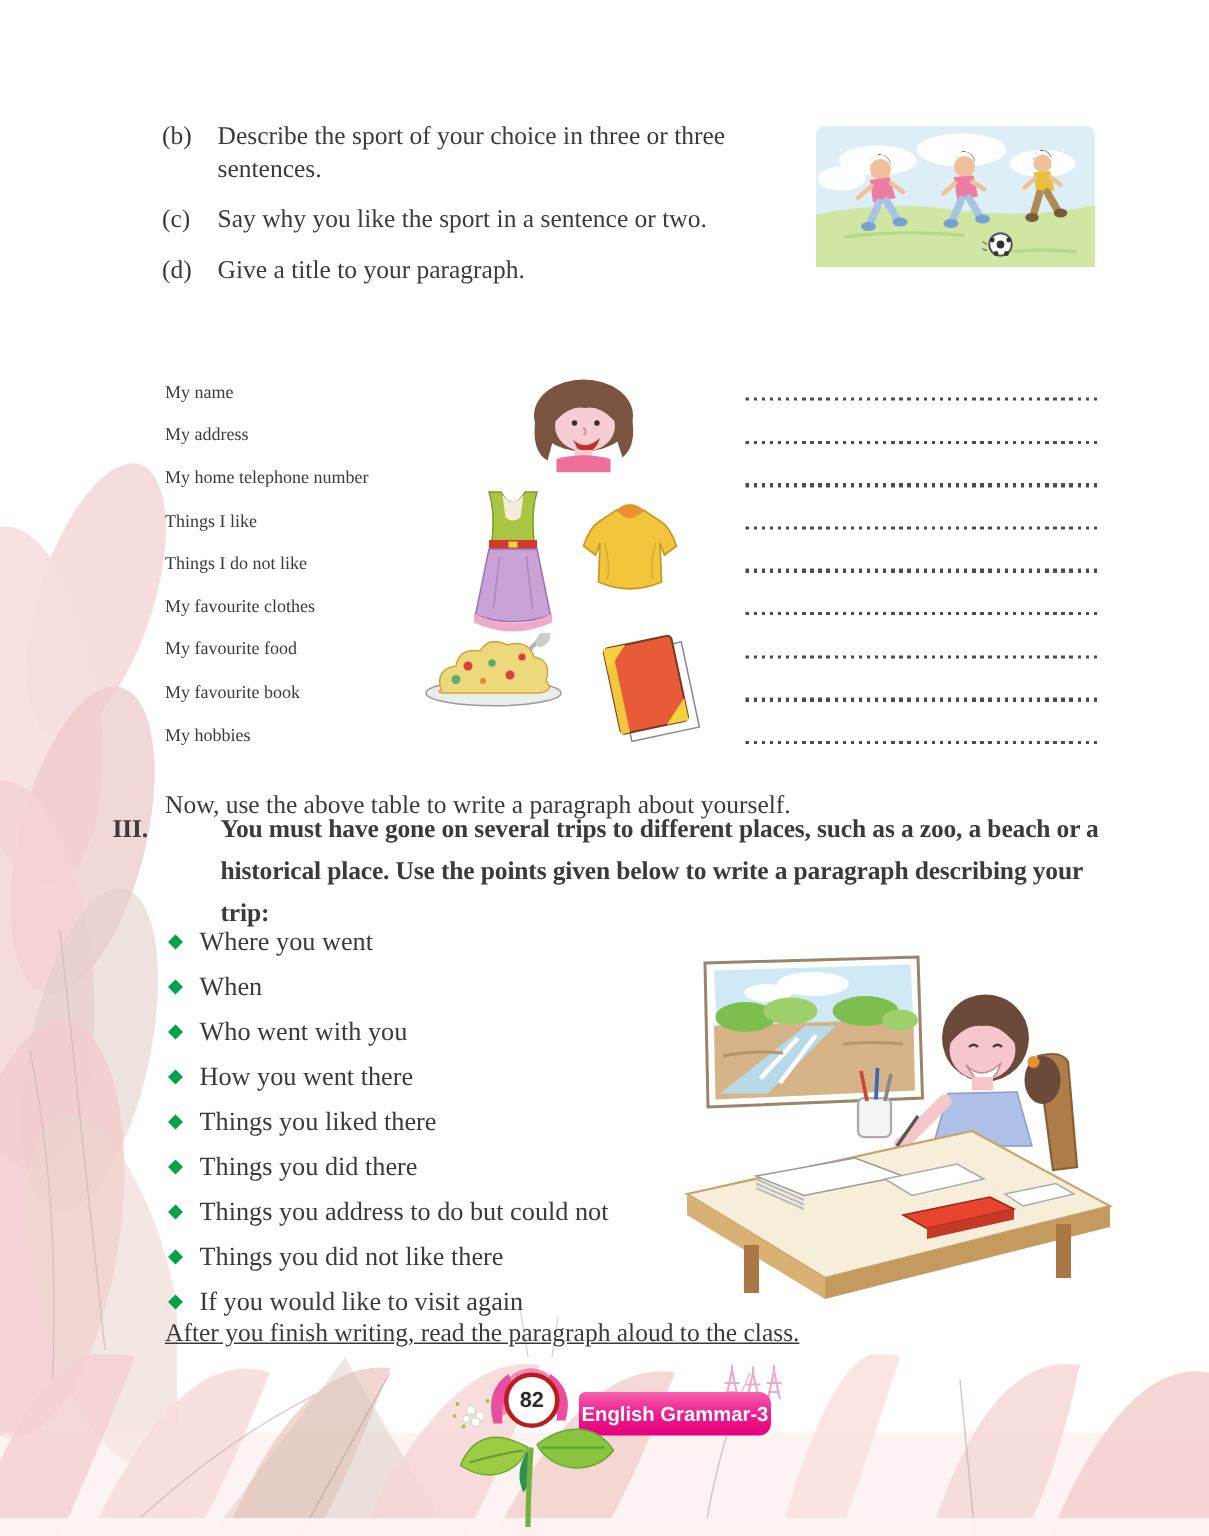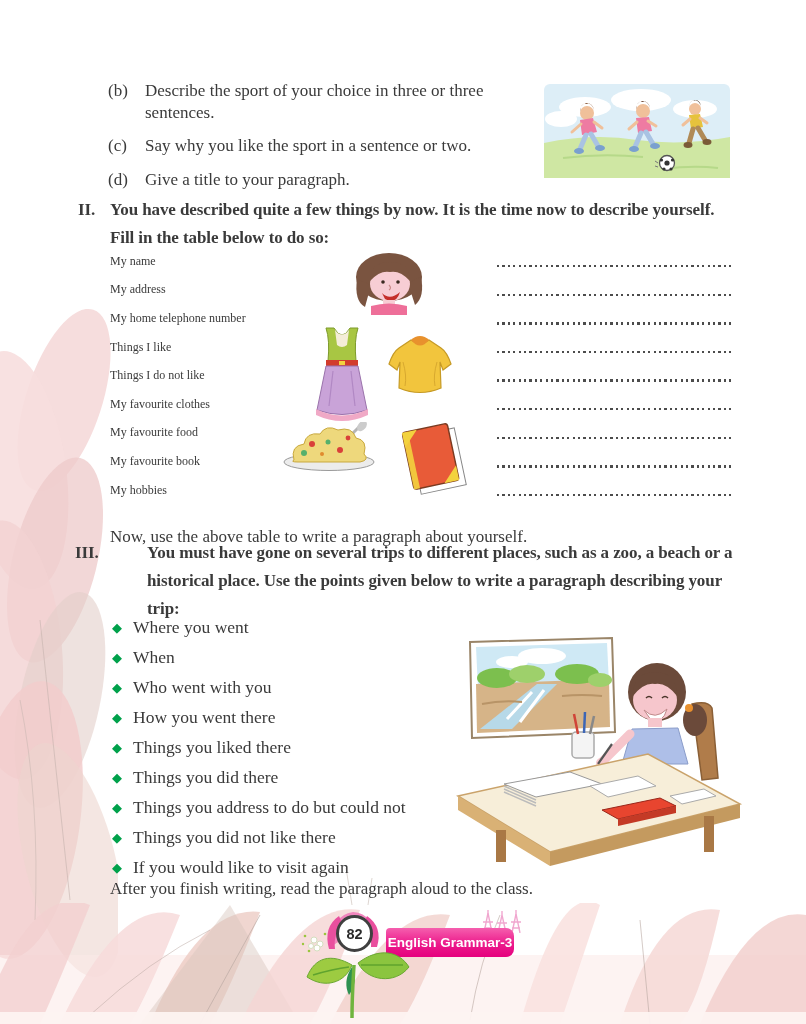--- a/index.html
+++ b/index.html
@@ -30,41 +30,41 @@
   .t-label{width:387px;flex:none;font-size:12px;}
   .dotline{flex:1;height:2.4px;transform:translateY(5px);
     background-image:repeating-linear-gradient(90deg,#4c4c4c 0 2.2px,transparent 2.2px 5.4px);}
   .note-line{position:absolute;left:110px;top:527px;font-size:17px;}
 
   
   .bullets{position:absolute;left:112px;top:612px;margin:0;padding:0;list-style:none;}
   .b-item{display:flex;align-items:center;height:30px;}
   .diamond{width:21px;flex:none;color:#00a14b;font-size:13px;font-family:"DejaVu Sans",sans-serif;}
   .b-text{font-size:17.5px;}
-  .closing-line{position:absolute;left:110px;top:879px;font-size:17px;width:640px;}
+  .closing-line{position:absolute;left:110px;top:879px;font-size:17px;width:640px;text-decoration:underline;}
 
   
   .ill{position:absolute;}
   .ill-soccer{left:543px;top:83px;}
   .ill-face{left:343px;top:249px;}
   .ill-dress{left:311px;top:326px;}
   .ill-shirt{left:387px;top:332px;}
   .ill-food{left:282px;top:422px;}
   .ill-book{left:397px;top:420px;}
   .ill-desk{left:452px;top:634px;}
 
   
   .flower-svg{position:absolute;left:295px;top:903px;z-index:4;}
   .towers-svg{position:absolute;left:480px;top:909px;z-index:3;}
   .banner{position:absolute;left:386px;top:928px;width:128px;height:29px;z-index:3;
     background:linear-gradient(180deg,#f55fae 0%,#ec1a8b 55%,#e5007e 100%);
     border-radius:4px 8px 8px 4px;display:flex;align-items:center;justify-content:center;
     font-family:"Liberation Sans",sans-serif;font-weight:700;font-size:13.5px;color:#ffffff;}
   .page-badge{position:absolute;left:336px;top:915px;width:31px;height:31px;z-index:5;
-    background:#ffffff;border:3px solid #404040;border-radius:50%;
+    background:#ffffff;border:3px solid #b91c1c;border-radius:50%;
     display:flex;align-items:center;justify-content:center;
     font-family:"Liberation Sans",sans-serif;font-weight:700;font-size:14.5px;color:#2b2b2b;}
 </style>
 </head>
 <body>
 
 <div class="page">
 
   <svg class="decor" width="806" height="1024" viewBox="0 0 806 1024">
     <defs>
@@ -160,24 +160,20 @@
 
       <circle cx="124" cy="80" r="7.5" fill="#ffffff" stroke="#555555" stroke-width="1.3"></circle>
       <circle cx="124" cy="80" r="2.6" fill="#333333"></circle>
       <circle cx="118.5" cy="77" r="1.6" fill="#333333"></circle>
       <circle cx="129.5" cy="77" r="1.6" fill="#333333"></circle>
       <circle cx="121" cy="86" r="1.6" fill="#333333"></circle>
       <circle cx="128" cy="86" r="1.6" fill="#333333"></circle>
       <path d="M112,78 L115,80 M112,83 L115,84" stroke="#777777" stroke-width="1" fill="none"></path>
     </svg>
 
-    <div class="sec sec2">
-      <span class="sec-num">II.</span>
-      <span class="sec-text">You have described quite a few things by now. It is the time now to describe yourself. Fill in the table below to do so:</span>
-    </div>
 
     <div class="fill-table">
       <div class="t-row">
         <span class="t-label">My name</span>
         <span class="dotline"></span>
       </div>
       <div class="t-row">
         <span class="t-label">My address</span>
         <span class="dotline"></span>
       </div>

